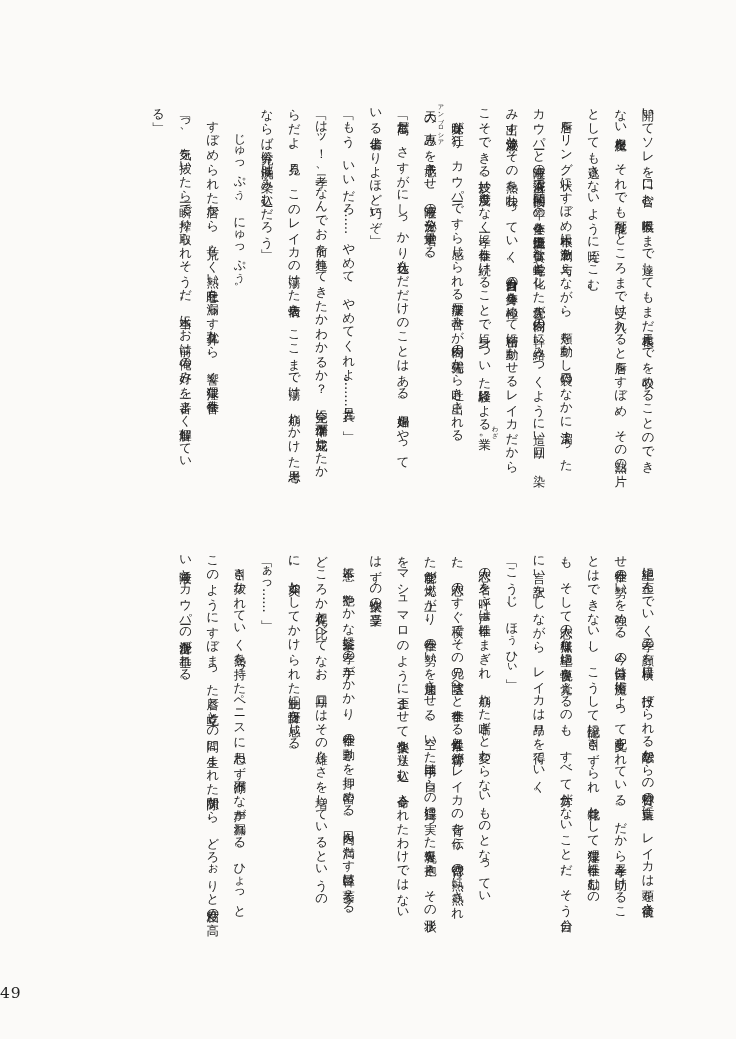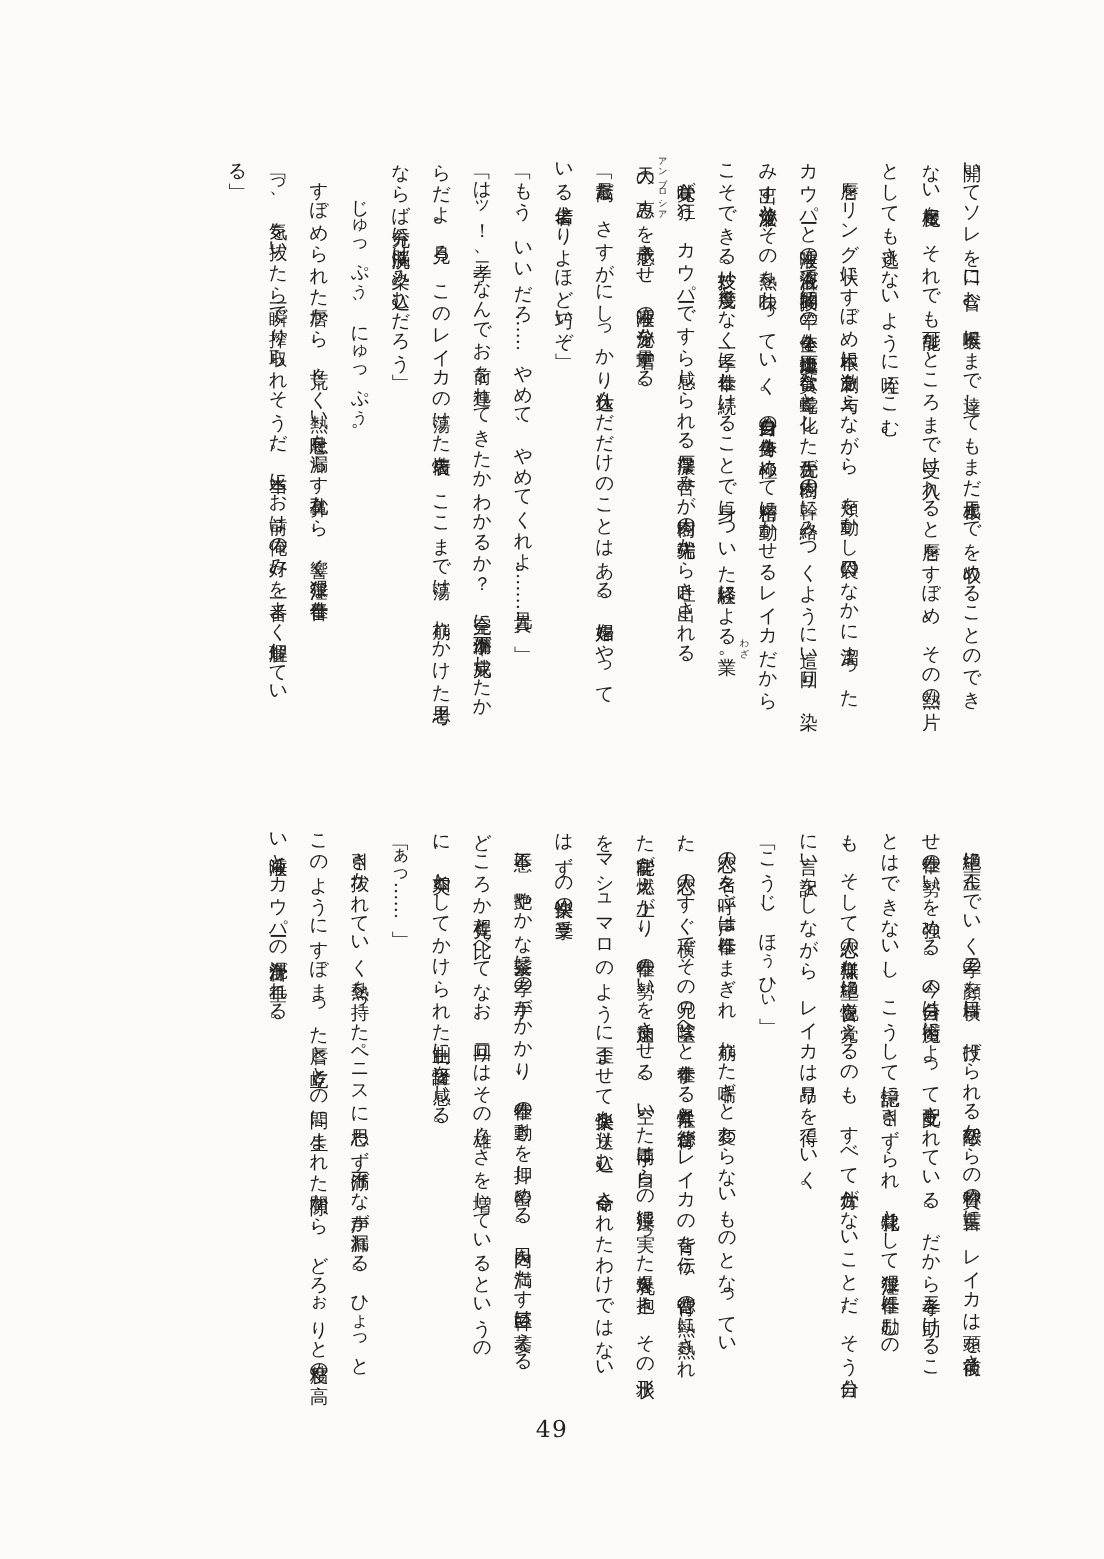--- a/index.html
+++ b/index.html
@@ -38,24 +38,24 @@
   }
   .vblock p.indent-1 { text-indent: 1em; }
   .vblock p.indent-2 { text-indent: 2em; }
   ruby { ruby-position: over; }
   ruby rt {
     font-size: 6.2px;
     letter-spacing: 0;
   }
   .page-number {
     position: absolute;
-    top: 944px;
+    top: 984px;
     left: 0;
     width: 736px;
-    text-align: center;
+    text-align: left;
     font-size: 15.5px;
     letter-spacing: 1px;
     color: #222222;
   }
 </style>
 </head>
 <body>
 
 <div class="page">
   <section class="vblock vblock-top">

